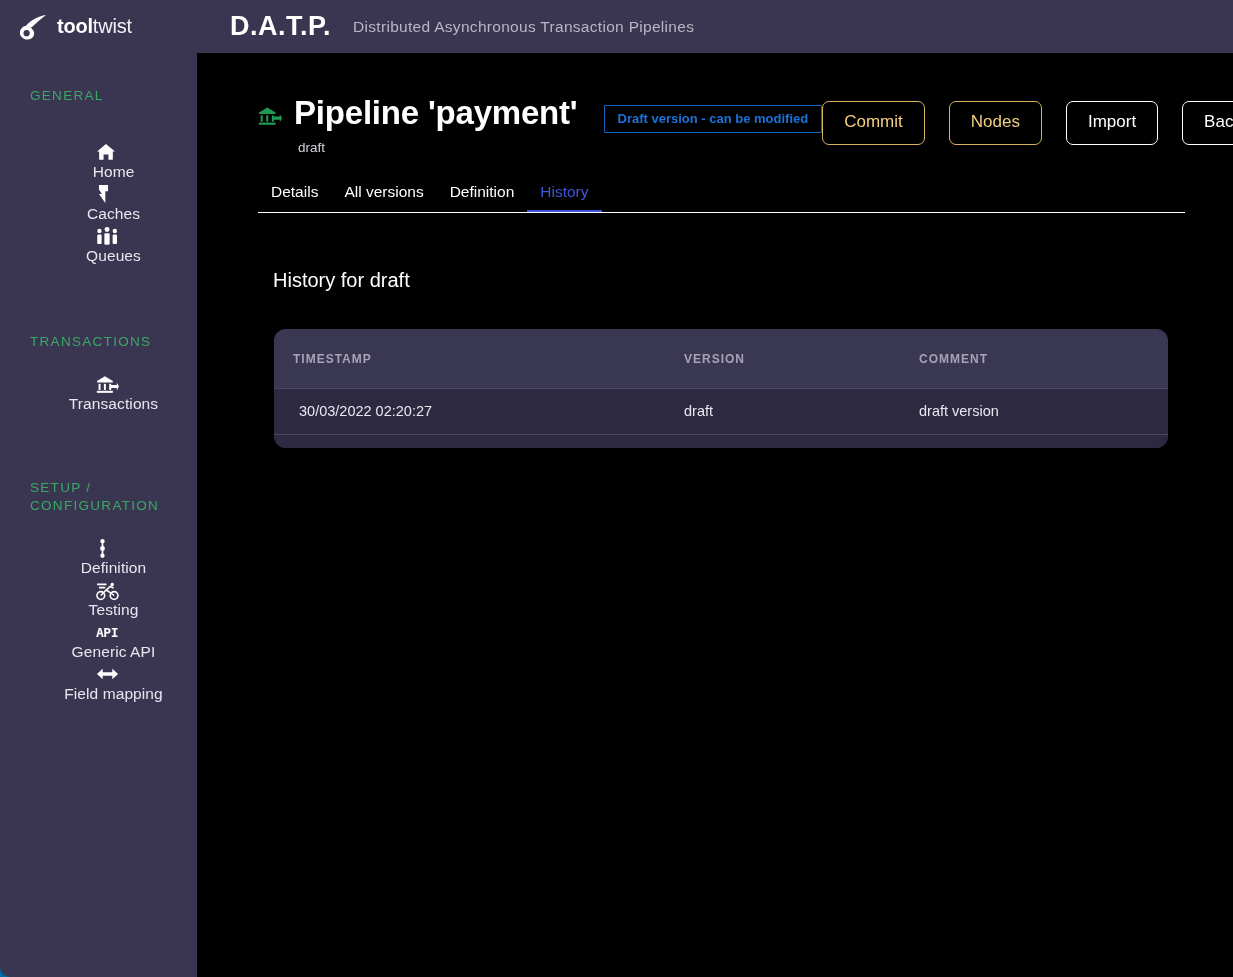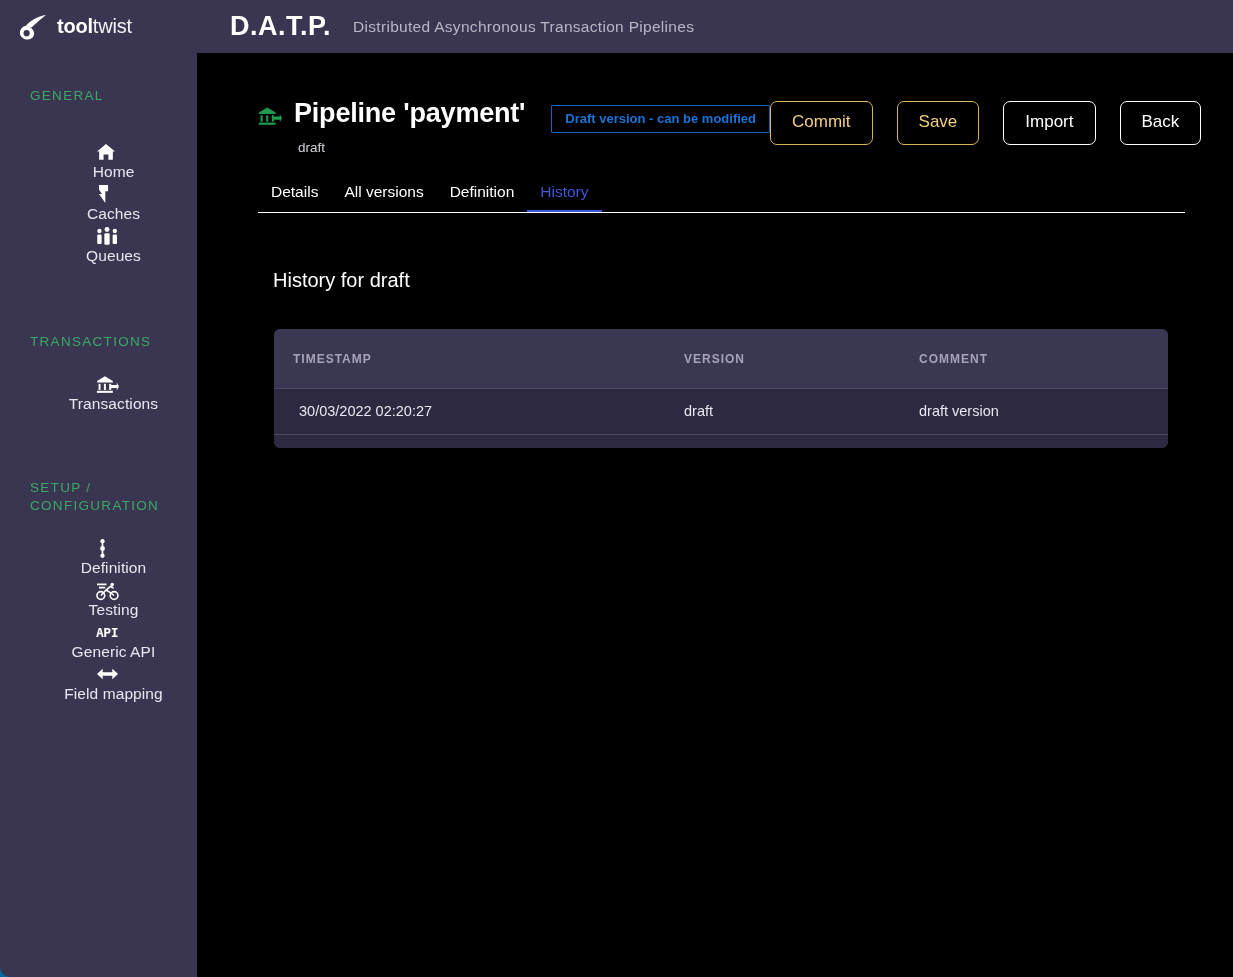--- a/index.html
+++ b/index.html
@@ -147,21 +147,21 @@
     height: 24px;
     margin-top: 9px;
     margin-right: 12px;
     flex: none;
     color: #1f9b52;
   }
   .title-icon svg { display: block; }
 
   .title-block { flex: none; }
   .page-title {
-    font-size: 27px;
+    font-size: 33px;
     font-weight: bold;
     color: #ffffff;
     line-height: 32px;
     white-space: nowrap;
     letter-spacing: -0.2px;
   }
   .page-subtitle {
     font-size: 13.5px;
     color: #d5d3dd;
     margin-top: 11px;
@@ -235,21 +235,21 @@
     margin: 56px 0 0 76px;
     font-size: 20px;
     color: #ffffff;
     font-weight: 400;
   }
 
   
   .table-wrap {
     margin: 37px 65px 0 77px;
     background: #2c2941;
-    border-radius: 6px;
+    border-radius: 12px;
     overflow: hidden;
   }
   table.history-table {
     width: 100%;
     border-collapse: collapse;
     table-layout: fixed;
   }
   table.history-table thead tr { background: #3a3752; }
   table.history-table th {
     text-align: left;
@@ -406,21 +406,21 @@
 
       <div class="title-block">
         <div class="page-title">Pipeline 'payment'</div>
         <div class="page-subtitle">draft</div>
       </div>
 
       <div class="status-badge">Draft version - can be modified</div>
 
       <div class="action-buttons">
         <button class="btn btn-gold">Commit</button>
-        <button class="btn btn-gold">Save</button>
+        <button class="btn btn-gold">Nodes</button>
         <button class="btn btn-white">Import</button>
         <button class="btn btn-white">Back</button>
       </div>
     </div>
 
     <div class="tabs">
       <div class="tab">Details</div>
       <div class="tab">All versions</div>
       <div class="tab">Definition</div>
       <div class="tab active">History</div>

